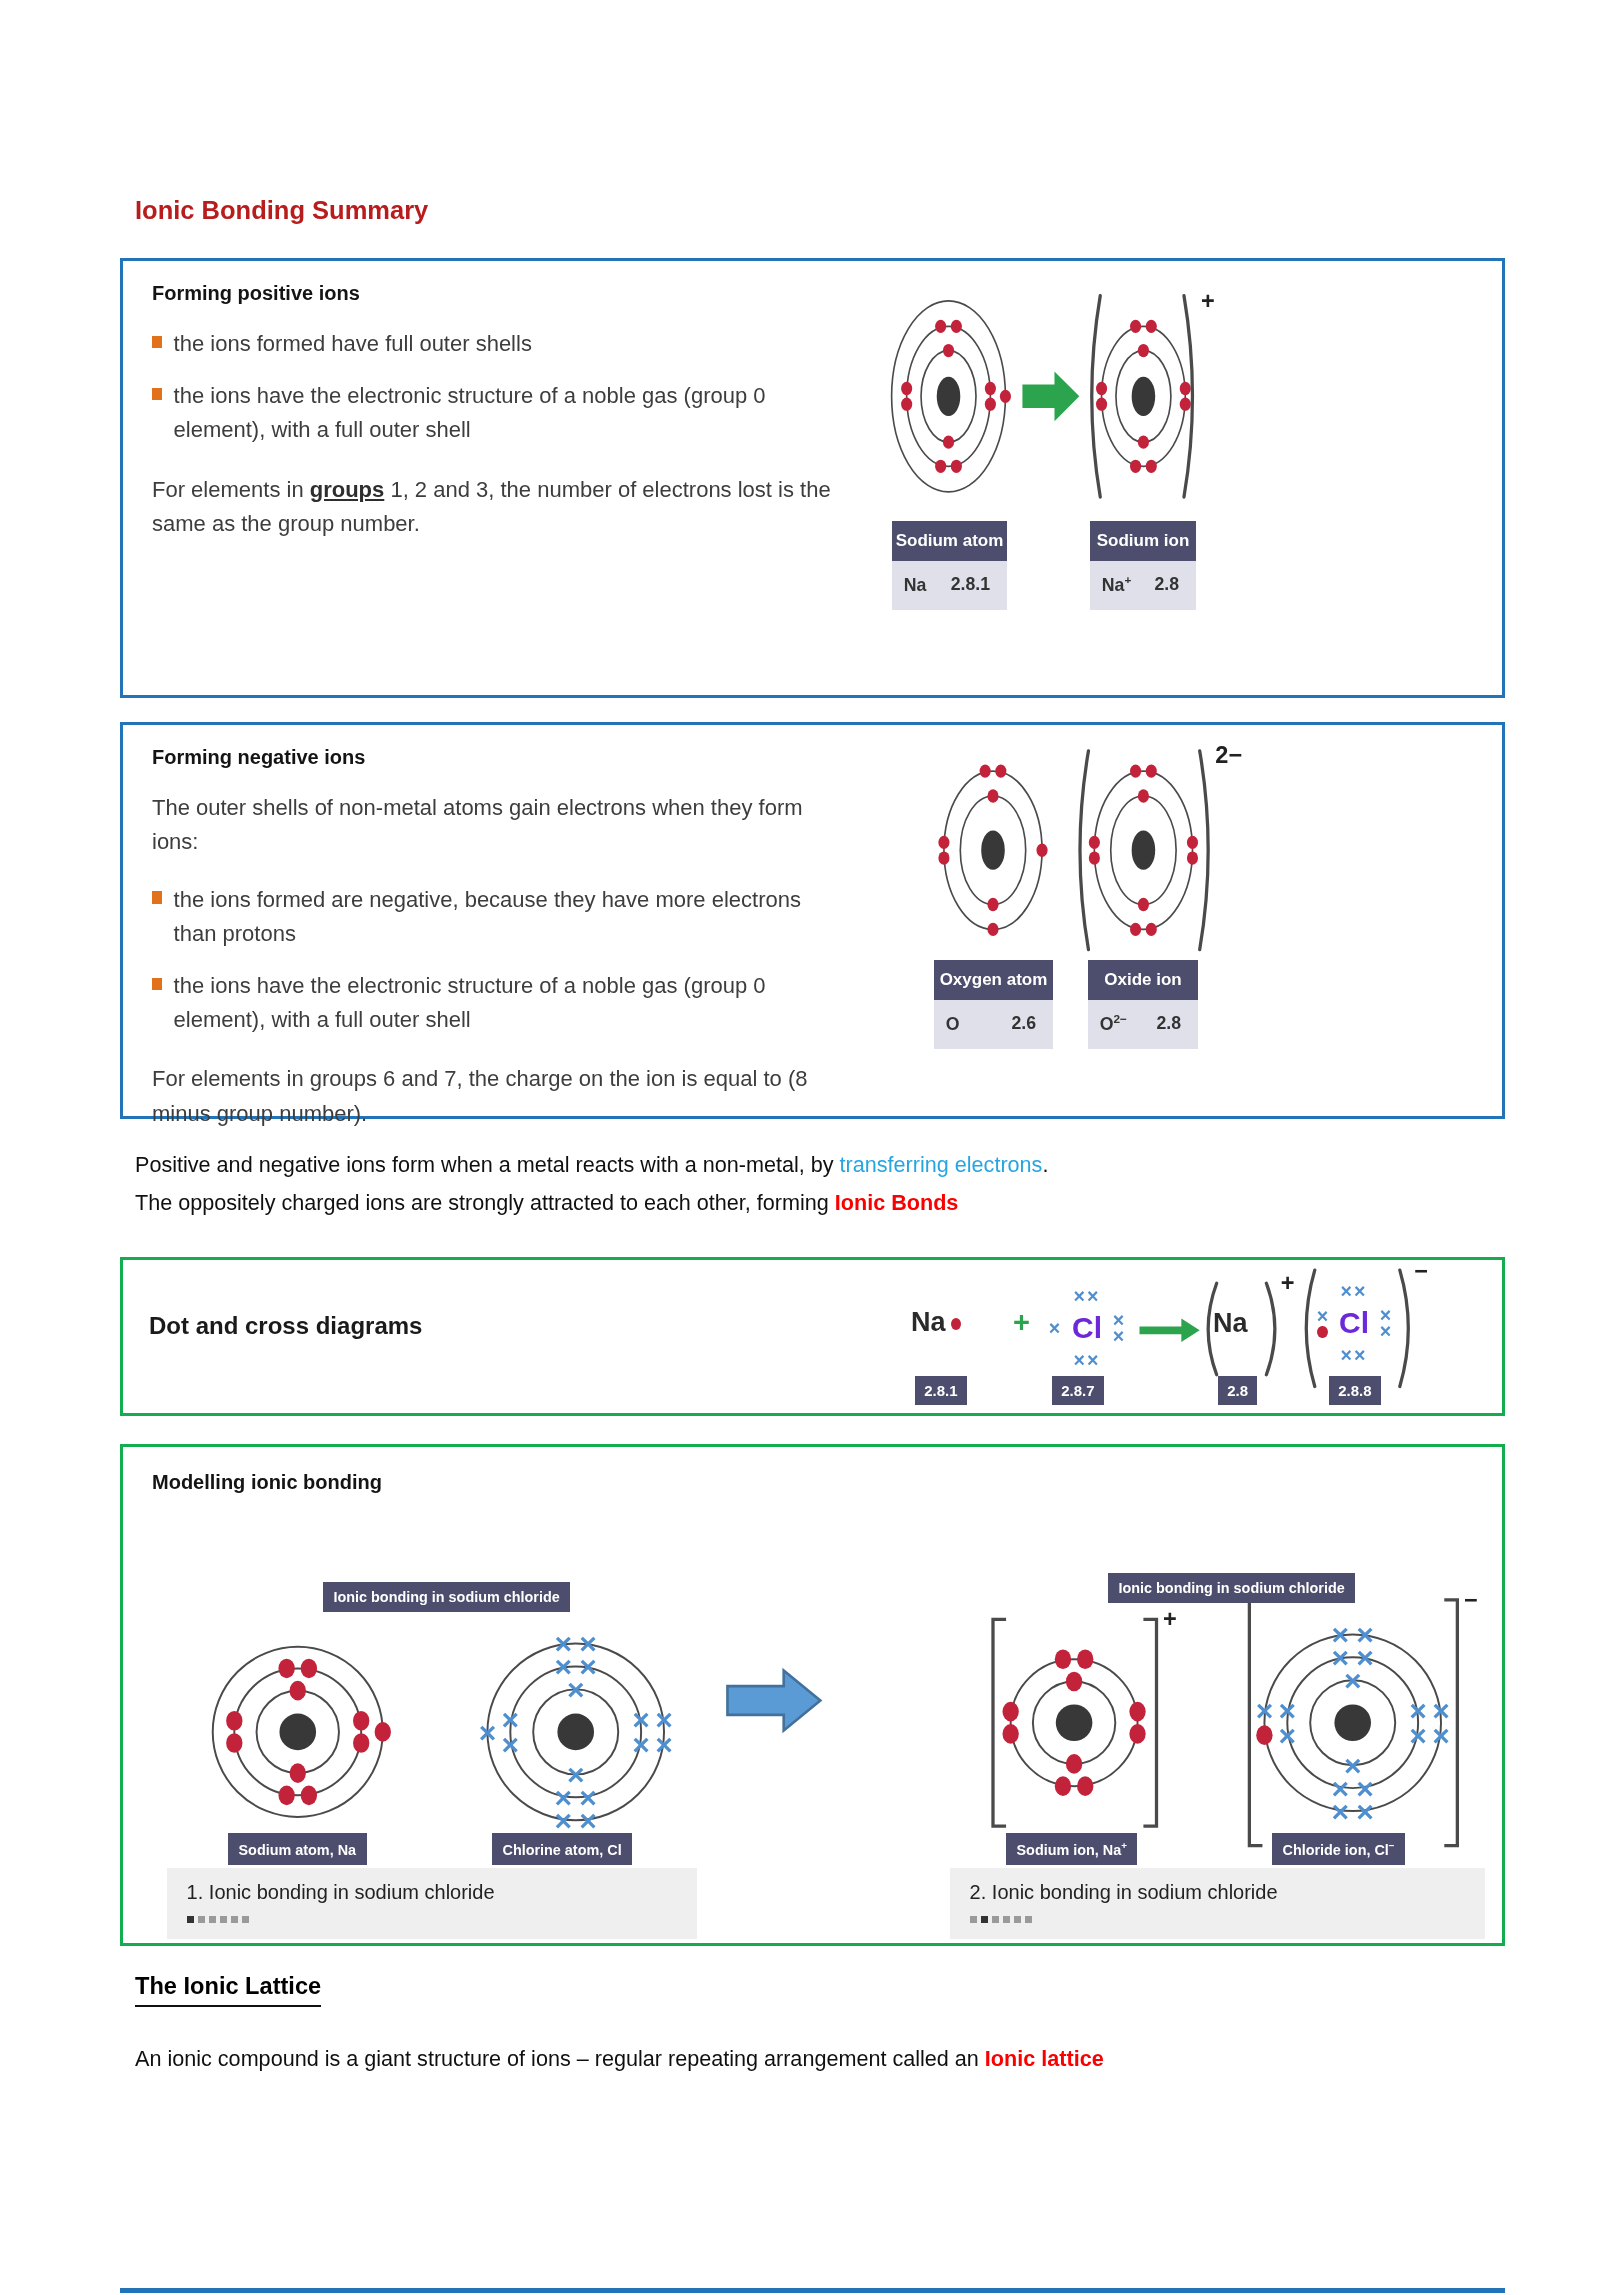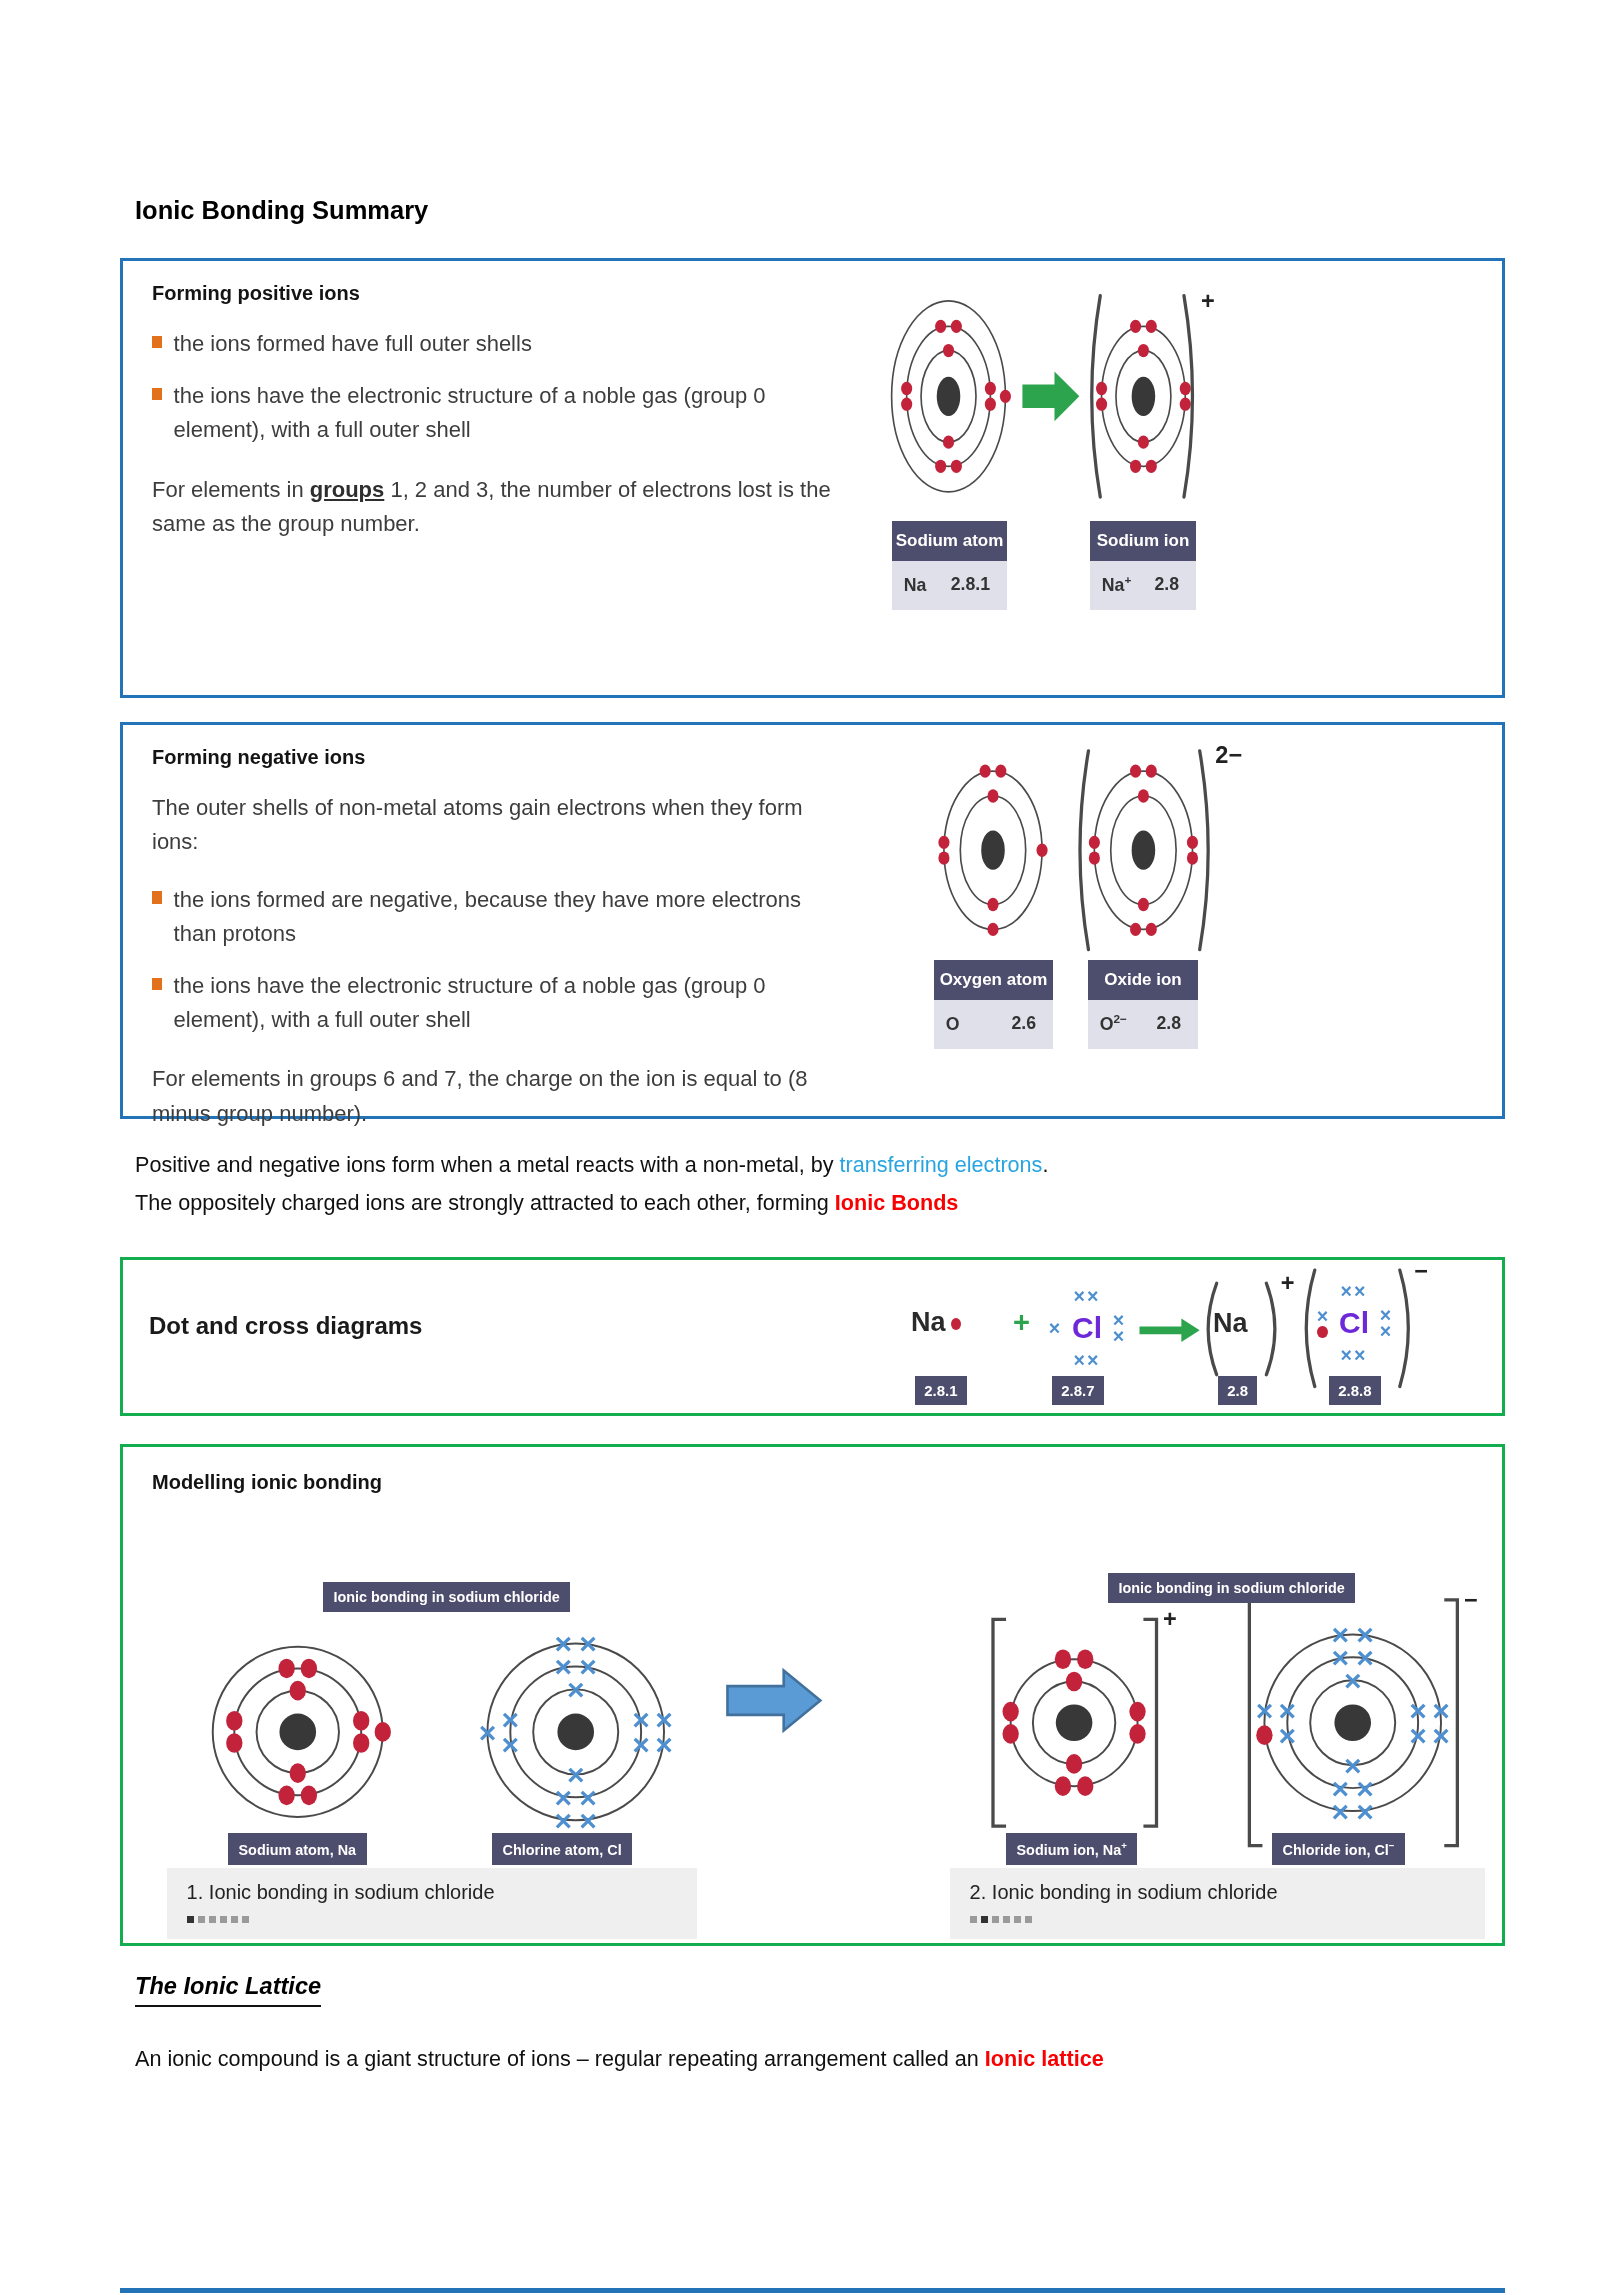--- a/index.html
+++ b/index.html
@@ -1,21 +1,21 @@
 <!DOCTYPE html>
 <html style="font-size:10.5px"><head>
 <meta charset="utf-8">
 <title>Ionic Bonding Summary</title>
 <style>
   html,body{margin:0;padding:0;background:#ffffff;}
   .page{position:relative;width:1623px;height:2295px;background:#fff;
         font-family:"Liberation Sans",sans-serif;overflow:hidden;}
 
   .page-title{position:absolute;left:135px;top:196px;margin:0;
-        font-size:25.5px;font-weight:700;color:#000000;}
+        font-size:25.5px;font-weight:700;color:#b91c1c;}
 
   .panel{position:absolute;left:120px;width:1385px;box-sizing:border-box;background:#fff;z-index:1;}
   .panel.blue{border:3.9px solid #2273B8;}
   .panel.green{border:3.9px solid #13AC4F;}
   #box-positive{top:258px;height:440px;padding:21px 29px;}
   #box-negative{top:722px;height:397px;padding:21px 29px;}
   #box-dotcross{top:1257px;height:159px;}
   #box-modelling{top:1444px;height:502px;padding:23.6px 29px;}
 
   .bh{margin:0 0 22px 0;font-size:20px;font-weight:700;color:#141414;}
@@ -28,21 +28,21 @@
   .btext{margin:0;font-size:22px;line-height:1.55;color:#3d3d3d;max-width:651px;}
   .em{font-weight:700;text-decoration:underline;color:#2e2e2e;}
 
   .lead{position:absolute;left:135px;margin:0;font-size:21.6px;line-height:1.75;color:#101010;z-index:2;}
   #lead-main{top:1146px;max-width:1374px;}
   #lead-lattice{top:2040px;max-width:1439px;}
   .link-blue{color:#27A5E0;}
   .red-bold{color:#FA0000;font-weight:700;}
 
   .lattice-h{position:absolute;left:135px;top:1973px;margin:0;font-size:23.6px;font-weight:700;color:#000;
-        border-bottom:2.6px solid #111;padding-bottom:5.2px;font-style:italic;}
+        border-bottom:2.6px solid #111;padding-bottom:5.2px;}
 
   
   .dlabel{position:absolute;z-index:6;}
   .dl-title{background:#4D4D6E;color:#fff;font-size:17px;font-weight:700;text-align:center;
         padding:9.8px 2.6px;}
   .dl-row{background:#E0E0EA;color:#333;font-size:17.7px;font-weight:700;
         display:flex;justify-content:space-between;align-items:center;padding:12.4px 17px 13.7px 11.8px;}
   .dl-row sup{font-size:11.8px;}
 
   

